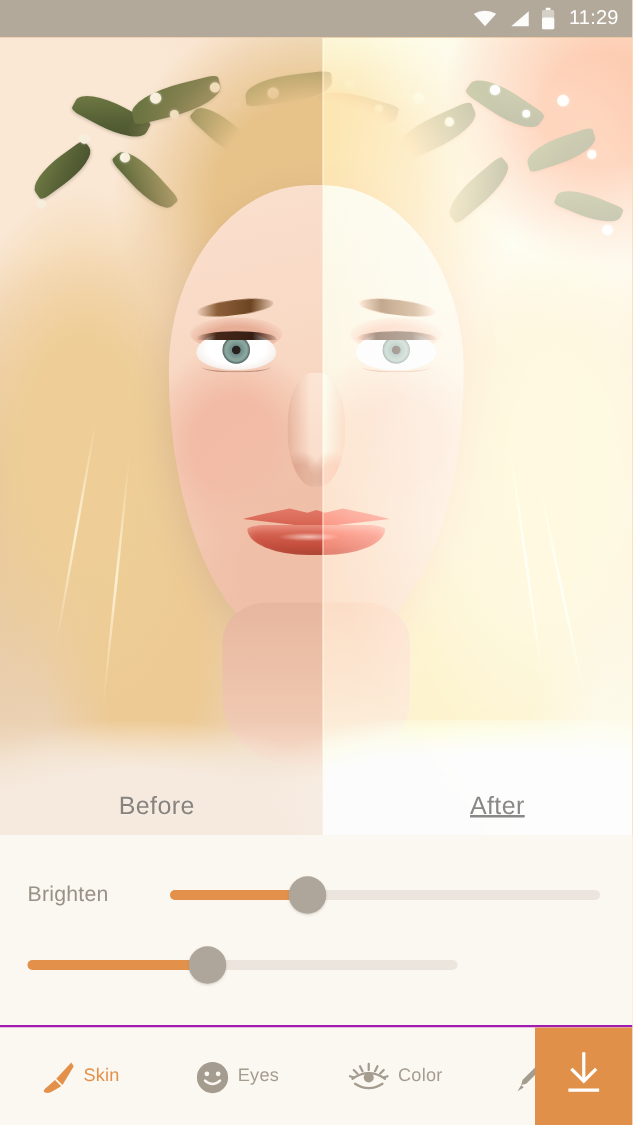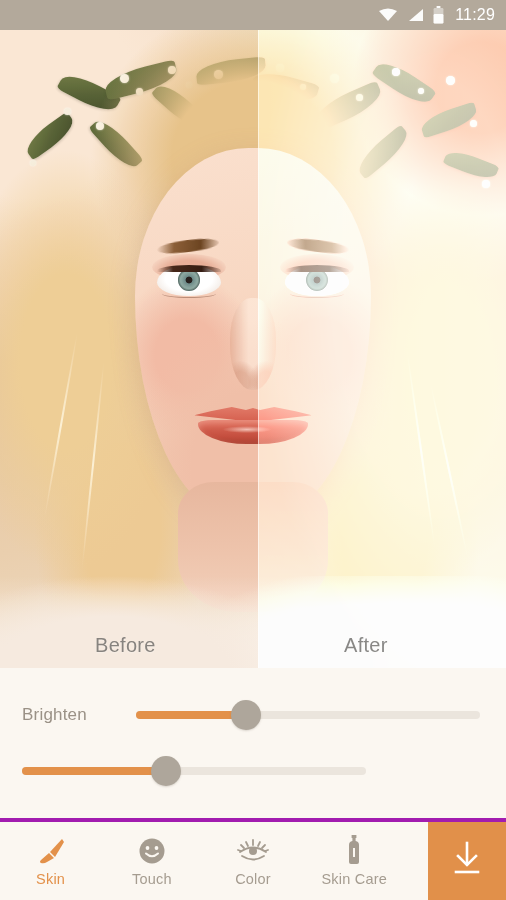--- a/index.html
+++ b/index.html
@@ -187,28 +187,28 @@
   .divider {
     position:absolute; top:0; left:258px; width:1px; height:100%;
     background:rgba(255,255,255,.55);
   }
   .ba-label {
     position:absolute; top:604px; font-size:20px; color:rgba(92,90,88,.72);
     letter-spacing:.3px; font-family:"Liberation Sans", sans-serif;
     text-shadow:0 1px 2px rgba(255,255,255,.35);
   }
   .ba-label.before { left:95px; }
-  .ba-label.after  { left:344px; }
+  .ba-label.after  { left:376px;text-decoration:underline; }
 
   
   .panel {
     flex:0 0 154px; background:#FBF7F1; position:relative;
     display:flex; flex-direction:column; justify-content:center;
     padding:0 0 0 22px; gap:30px;
-    border-bottom:4px solid #a21caf;
+    border-bottom:2px solid #a21caf;
   }
   .row { display:flex; align-items:center; height:26px; }
   .row-label {
     width:114px; font-size:17px; color:#9A9186; letter-spacing:.2px;
     font-family:"Liberation Sans", sans-serif;
   }
   .track {
     position:relative; width:344px; height:8px; border-radius:4px; background:#EBE5DD;
   }
   .fill { position:absolute; left:0; top:0; height:8px; border-radius:4px; background:#E3914A; }
@@ -217,21 +217,21 @@
     background:#AEA69B; transform:translate(-50%,-50%);
     box-shadow:0 1px 2px rgba(120,110,100,.25);
   }
 
   
   .toolbar {
     flex:0 0 78px; background:#FBF7F1; position:relative;
     display:flex; align-items:stretch;
   }
   .tool {
-    flex:1 1 0; display:flex; flex-direction:column;
+    flex:1 1 0; display:flex; flex-direction:row;
     align-items:center; justify-content:center; gap:6px;
     position:relative;
   }
   .tool .glyph { height:30px; display:flex; align-items:flex-end; justify-content:center; }
   .tool .tlabel {
     font-size:14.5px; color:#A59C90; letter-spacing:.2px;
     font-family:"Liberation Sans", sans-serif; white-space:nowrap;
   }
   .tool.active .tlabel { color:#E3914A; }
 
@@ -434,21 +434,21 @@
 
     <div class="tool">
       <span class="glyph">
         <svg width="28" height="28" viewBox="0 0 28 28">
           <circle cx="14" cy="14" r="12.5" fill="#A59C90"></circle>
           <circle cx="9.5" cy="11" r="1.9" fill="#FBF7F1"></circle>
           <circle cx="18.5" cy="11" r="1.9" fill="#FBF7F1"></circle>
           <path d="M8 16.5 Q14 22 20 16.5" stroke="#FBF7F1" stroke-width="2" fill="none" stroke-linecap="round"></path>
         </svg>
       </span>
-      <span class="tlabel" style="color: rgb(165, 156, 144);">Touch</span>
+      <span class="tlabel" style="color: rgb(165, 156, 144);">Eyes</span>
     </div>
 
     <div class="tool">
       <span class="glyph">
         <svg width="34" height="28" viewBox="0 0 34 28">
           <g stroke="#A59C90" stroke-width="1.8" stroke-linecap="round" fill="none">
             <path d="M4 15 Q17 6 30 15"></path>
             <path d="M6 19 Q17 26 28 19"></path>
             <path d="M17 3 L17 8"></path>
             <path d="M10 5 L12 9"></path>
@@ -458,31 +458,20 @@
             <path d="M2 13 L5 14"></path>
               <path d="M32 13 L29 14"></path>
           </g>
           <circle cx="17" cy="14" r="4" fill="#A59C90"></circle>
         </svg>
       </span>
       <span class="tlabel" style="color: rgb(165, 156, 144);">Color</span>
     </div>
 
 
-    <div class="tool">
-      <span class="glyph">
-        <svg width="20" height="30" viewBox="0 0 20 30">
-          <rect x="7.6" y="0" width="4.8" height="3" fill="#A59C90"></rect>
-          <rect x="8.4" y="3" width="3.2" height="3" fill="#A59C90"></rect>
-          <path d="M5 10 Q5 6.5 8.4 6 L11.6 6 Q15 6.5 15 10 L15 27 Q15 29 13 29 L7 29 Q5 29 5 27 Z" fill="#A59C90"></path>
-          <rect x="9" y="13" width="2" height="9" fill="#FBF7F1"></rect>
-        </svg>
-      </span>
-      <span class="tlabel" style="color: rgb(165, 156, 144);">Skin Care</span>
-    </div>
 
     <div class="tool">
       <span class="glyph">
         <svg width="26" height="28" viewBox="0 0 26 28">
           <path d="M22 3 L25 6 L12 19 L8 20 L9 16 Z" fill="#A59C90"></path>
           <path d="M8 20 L5 25 L10 22 Z" fill="#A59C90"></path>
         </svg>
       </span>
       <span class="tlabel" style="color: rgb(165, 156, 144);">Color</span>
     </div>

